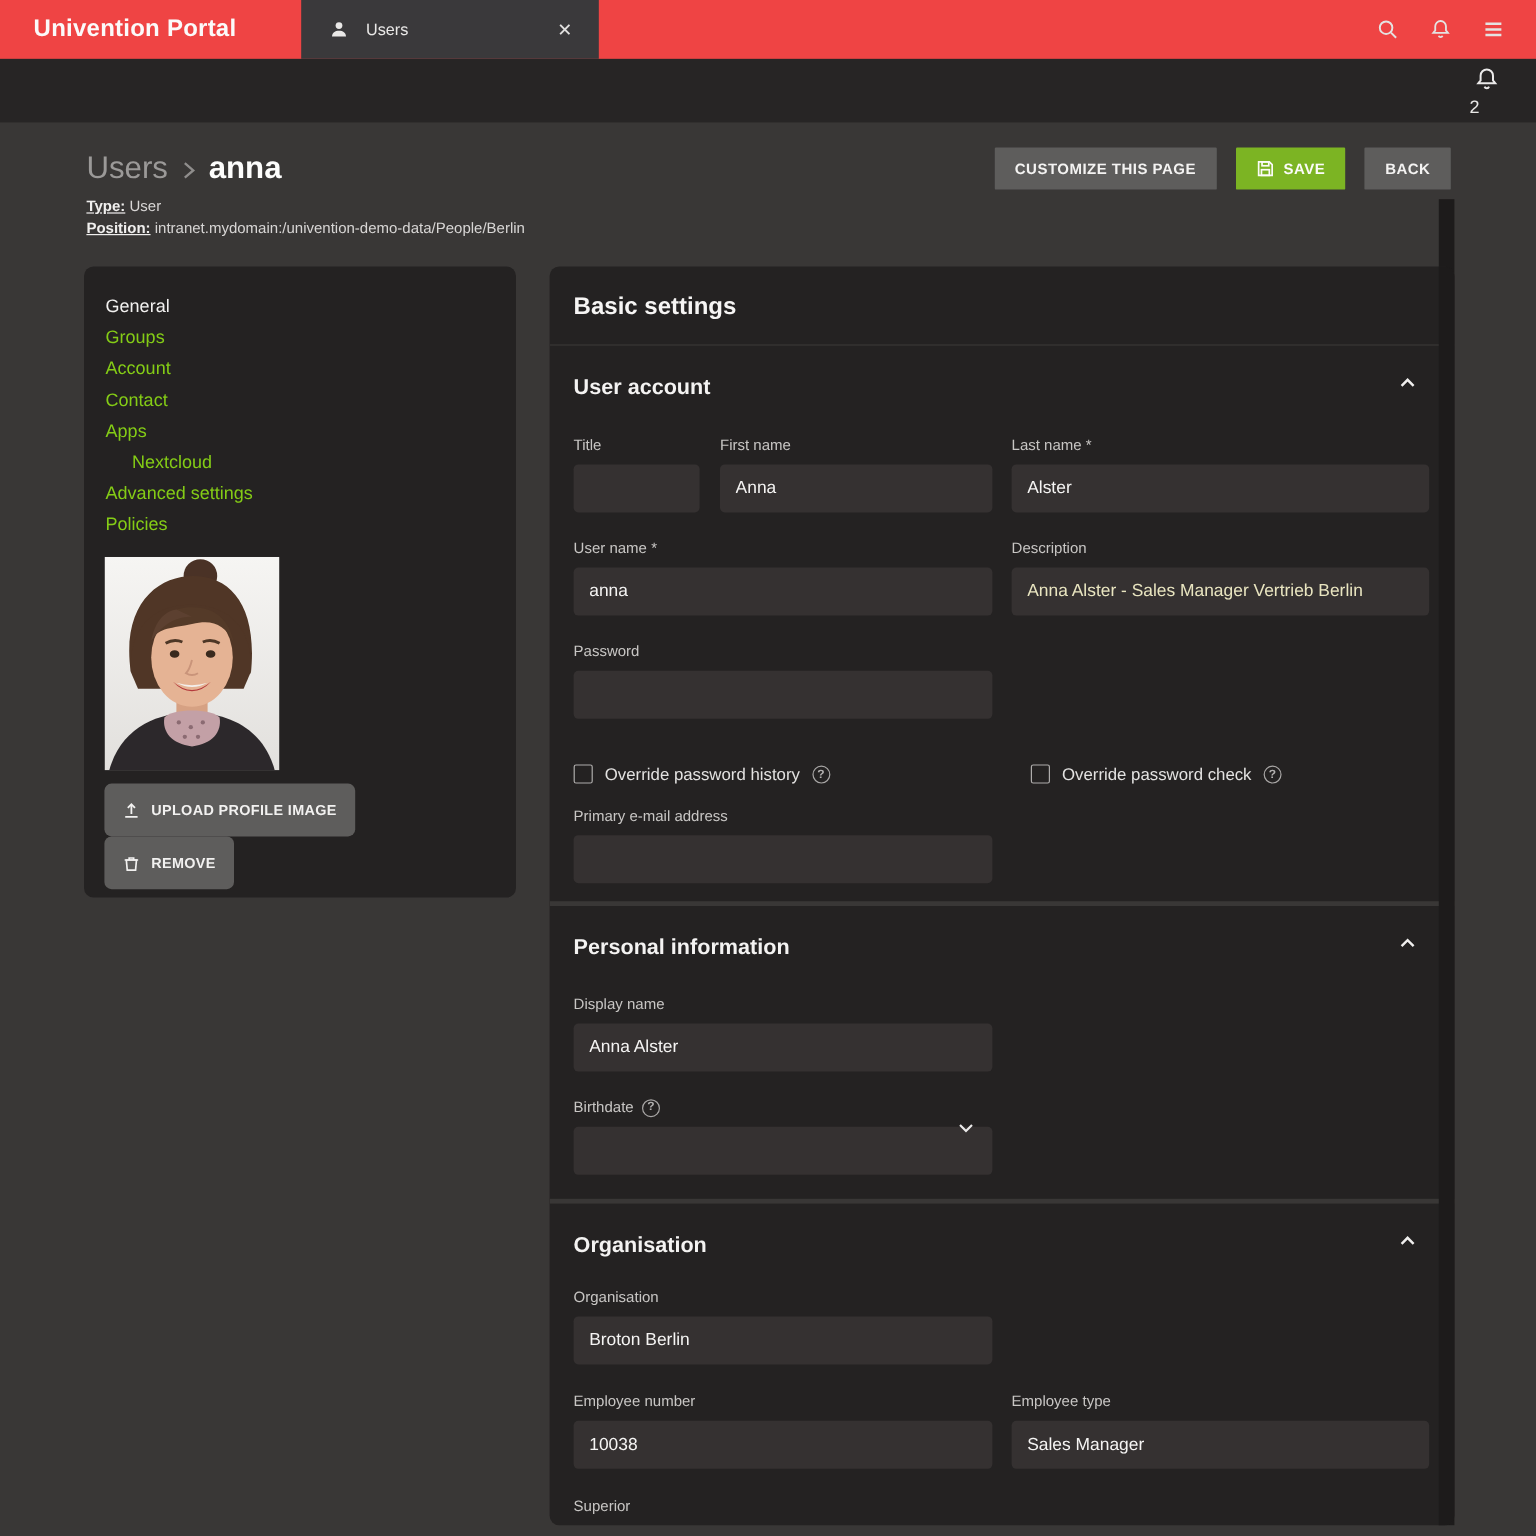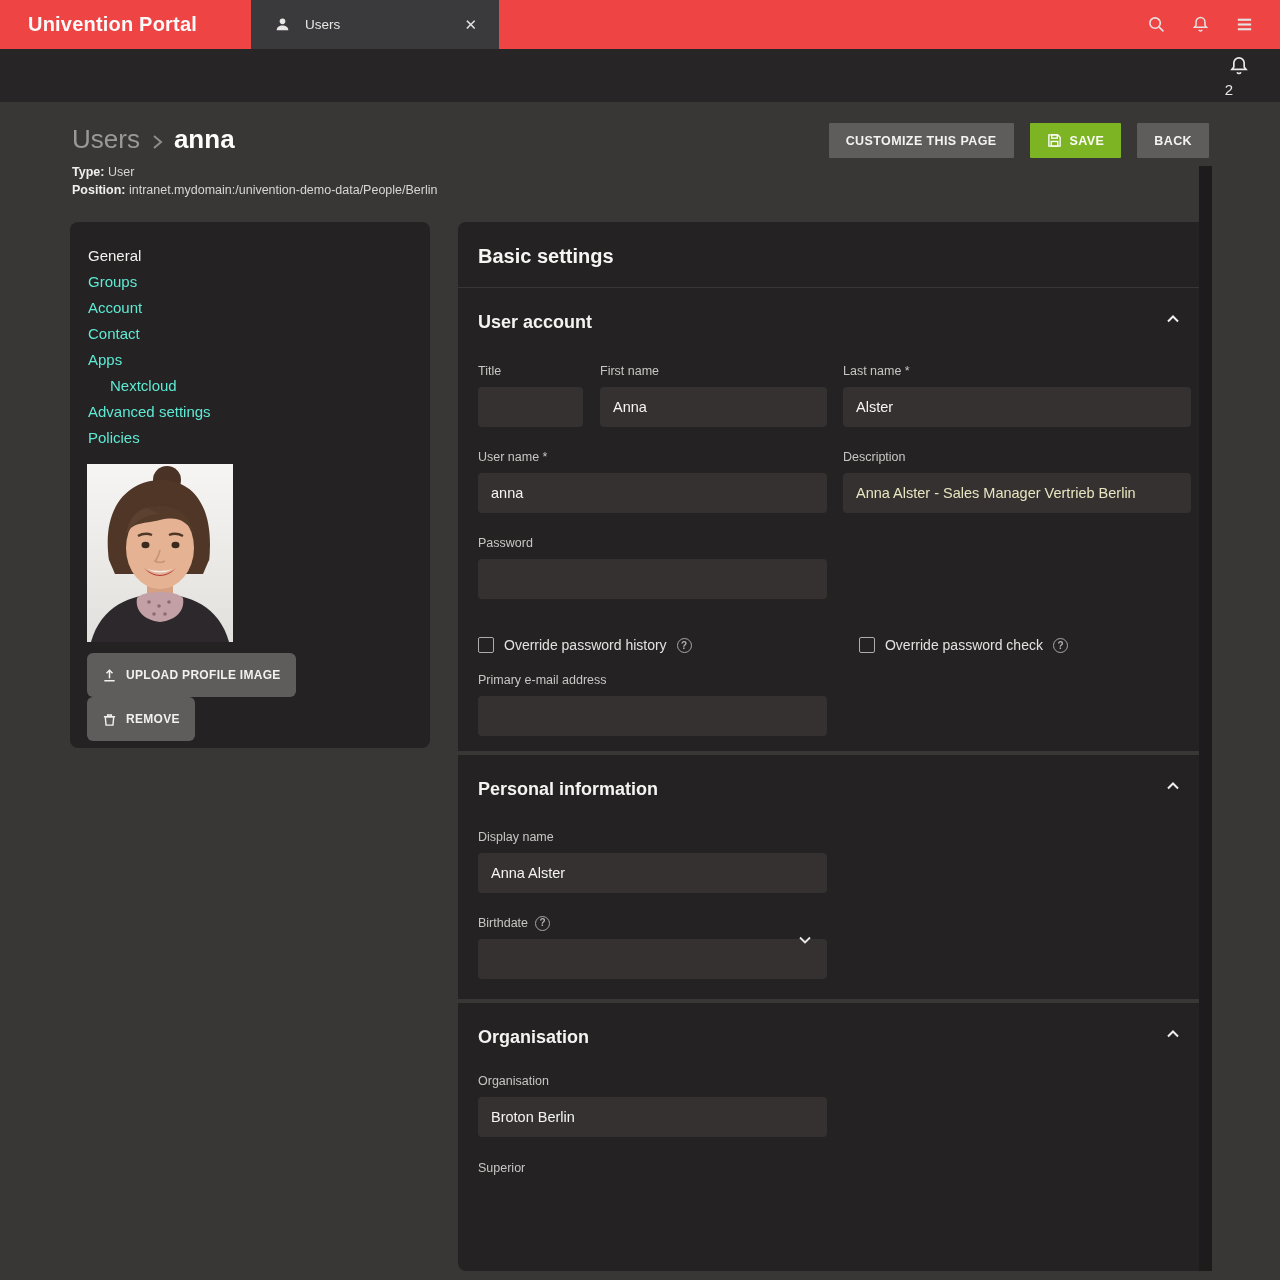--- a/index.html
+++ b/index.html
@@ -43,21 +43,21 @@
     position:absolute; right:47px; top:32px; font-size:15px; color:#e9e8e7;
   }
 
   
   .page-header { position:absolute; left:0; top:102px; width:1280px; height:120px; }
   .breadcrumb { position:absolute; left:72px; top:22px; display:flex; align-items:baseline; gap:10px; }
   .crumb-parent { font-size:26px; color:#9b9998; cursor:pointer; }
   .crumb-sep { color:#8f8d8c; align-self:center; display:flex; margin-top:4px; }
   .crumb-current { font-size:26px; font-weight:700; color:#fdfdfc; }
   .meta-line { position:absolute; left:72px; font-size:12.5px; color:#d8d6d5; }
-  .meta-line b { color:#f0efee; font-weight:700; }
+  .meta-line b { color:#f0efee; font-weight:700;text-decoration:underline; }
   .meta-type { top:63px; }
   .meta-pos { top:81px; }
 
   .header-buttons { position:absolute; right:71px; top:21px; display:flex; gap:16px; }
   .btn {
     height:35px; border:none; border-radius:1px; background:#5e5d5c;
     color:#f4f3f2; font-family:"Liberation Sans",sans-serif;
     font-size:12.5px; font-weight:700; letter-spacing:.4px;
     padding:0 17px; display:flex; align-items:center; gap:8px; cursor:pointer;
   }
@@ -69,21 +69,21 @@
     background:#1d1b1b; z-index:5;
   }
 
   
   .sidebar {
     position:absolute; left:70px; top:222px; width:360px; height:526px;
     background:#242222; border-radius:8px; z-index:10;
   }
   .nav { padding:21px 0 0 18px; }
   .nav-item {
-    font-size:15px; line-height:26px; color:#5eead4; cursor:pointer; width:max-content;
+    font-size:15px; line-height:26px; color:#84cc16; cursor:pointer; width:max-content;
   }
   .nav-item.active { color:#f2f1f0; }
   .nav-item.indent { padding-left:22px; }
 
   .profile-photo {
     position:absolute; left:17px; top:242px; width:146px; height:178px; overflow:hidden;
   }
   .side-btn {
     position:absolute; left:17px; height:44px; border:none; border-radius:6px;
     background:#5e5d5c; color:#f2f1f0; font-family:"Liberation Sans",sans-serif;
@@ -443,22 +443,32 @@
     </div>
 
     <div class="form-row mt-24">
       <div class="col-l">
         <div class="field-label">Organisation</div>
         <input class="text-input" type="text" value="Broton Berlin" style="">
       </div>
       <div class="col-r"></div>
     </div>
 
-
     <div class="form-row mt-23">
       <div class="col-l">
+        <div class="field-label">Employee number</div>
+        <input class="text-input" type="text" value="10038" style="">
+      </div>
+      <div class="col-r">
+        <div class="field-label">Employee type</div>
+        <input class="text-input" type="text" value="Sales Manager" style="">
+      </div>
+    </div>
+
+    <div class="form-row mt-23">
+      <div class="col-l">
         <div class="field-label">Superior</div>
 
       </div>
       <div class="col-r"></div>
     </div>
   </div>
 </div>
 
 </body></html>

